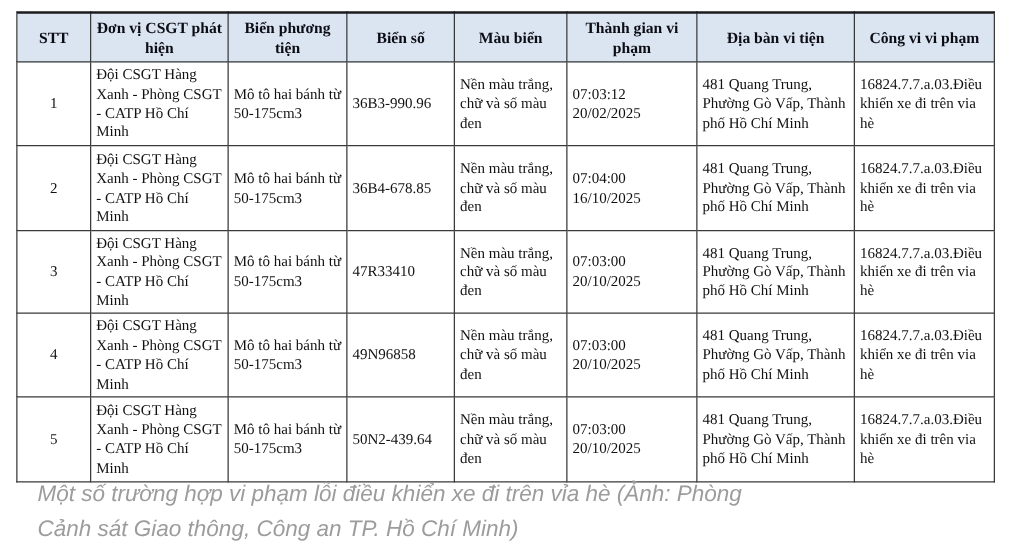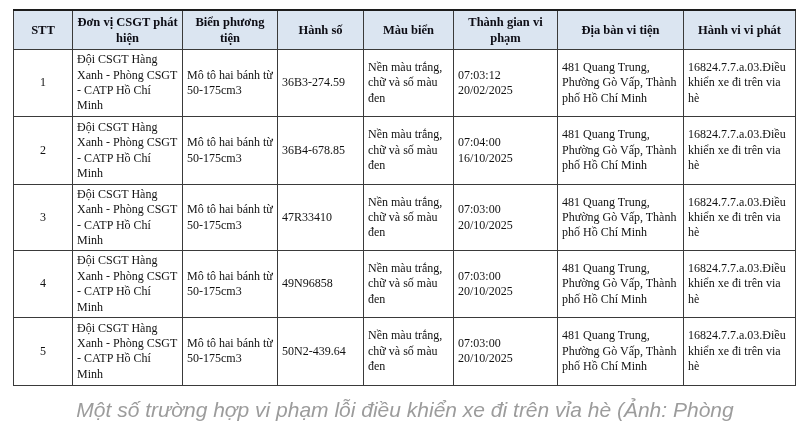--- a/index.html
+++ b/index.html
@@ -48,28 +48,27 @@
   td.col-stt { text-align: center; }
   td.col-time { white-space: pre-line; }
   tr.r1 { height: 67px; }
   tr.r2 { height: 68px; }
   tr.r3 { height: 66px; }
   tr.r4 { height: 57px; }
   tr.r5 { height: 68px; }
   .caption {
     position: absolute;
     left: 30px;
-    top: 394px;
+    top: 382px;
     width: 750px;
     font-family: "Liberation Sans", sans-serif;
     font-style: italic;
-    font-size: 21px;
+    font-size: 18px;
     line-height: 1.55;
     color: #9c9c9c;
-    text-align: center;
   }
 </style>
 </head>
 <body>
 
 <div class="page">
 
   <table class="violations">
     <colgroup>
       <col style="width:59px">
@@ -79,33 +78,33 @@
       <col style="width:90px">
       <col style="width:104px">
       <col style="width:126px">
       <col style="width:112px">
     </colgroup>
     <thead>
       <tr>
         <th>STT</th>
         <th>Đơn vị CSGT phát hiện</th>
         <th>Biển phương tiện</th>
-        <th>Hành số</th>
+        <th>Biển số</th>
         <th>Màu biển</th>
         <th>Thành gian vi phạm</th>
         <th>Địa bàn vi tiện</th>
-        <th>Hành vi vi phát</th>
+        <th>Công vi vi phạm</th>
       </tr>
     </thead>
     <tbody>
       <tr class="r1">
         <td class="col-stt">1</td>
         <td>Đội CSGT Hàng Xanh - Phòng CSGT - CATP Hồ Chí Minh</td>
         <td>Mô tô hai bánh từ 50-175cm3</td>
-        <td>36B3-274.59</td>
+        <td>36B3-990.96</td>
         <td>Nền màu trắng, chữ và số màu đen</td>
         <td class="col-time">07:03:12
 20/02/2025</td>
         <td>481 Quang Trung, Phường Gò Vấp, Thành phố Hồ Chí Minh</td>
         <td>16824.7.7.a.03.Điều khiển xe đi trên via hè</td>
       </tr>
       <tr class="r2">
         <td class="col-stt">2</td>
         <td>Đội CSGT Hàng Xanh - Phòng CSGT - CATP Hồ Chí Minh</td>
         <td>Mô tô hai bánh từ 50-175cm3</td>
@@ -147,15 +146,16 @@
         <td class="col-time">07:03:00
 20/10/2025</td>
         <td>481 Quang Trung, Phường Gò Vấp, Thành phố Hồ Chí Minh</td>
         <td>16824.7.7.a.03.Điều khiển xe đi trên via hè</td>
       </tr>
     </tbody>
   </table>
 
   <div class="caption">
     <span>Một số trường hợp vi phạm lỗi điều khiển xe đi trên vỉa hè (Ảnh: Phòng</span><br>
+    <span>Cảnh sát Giao thông, Công an TP. Hồ Chí Minh)</span>
   </div>
 
 </div>
 
 </body></html>

